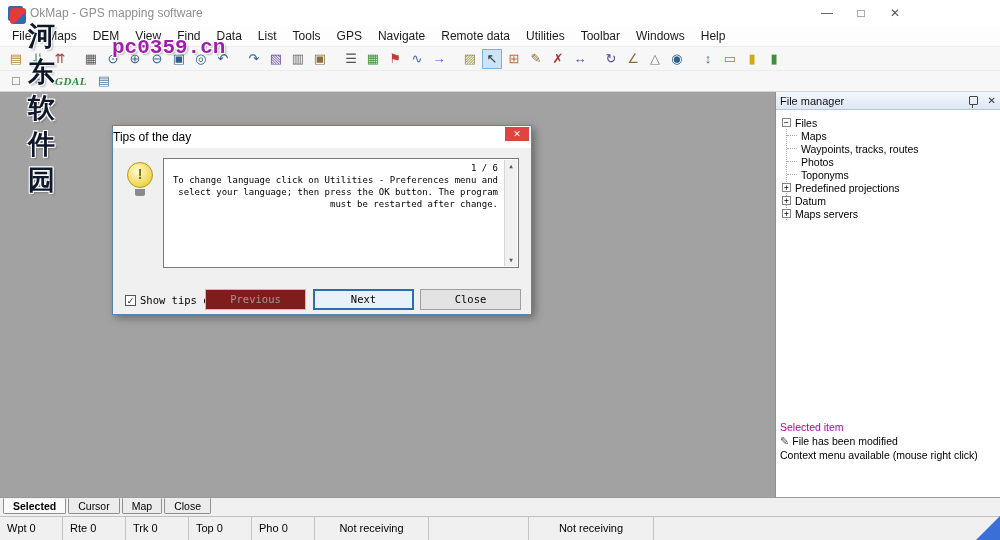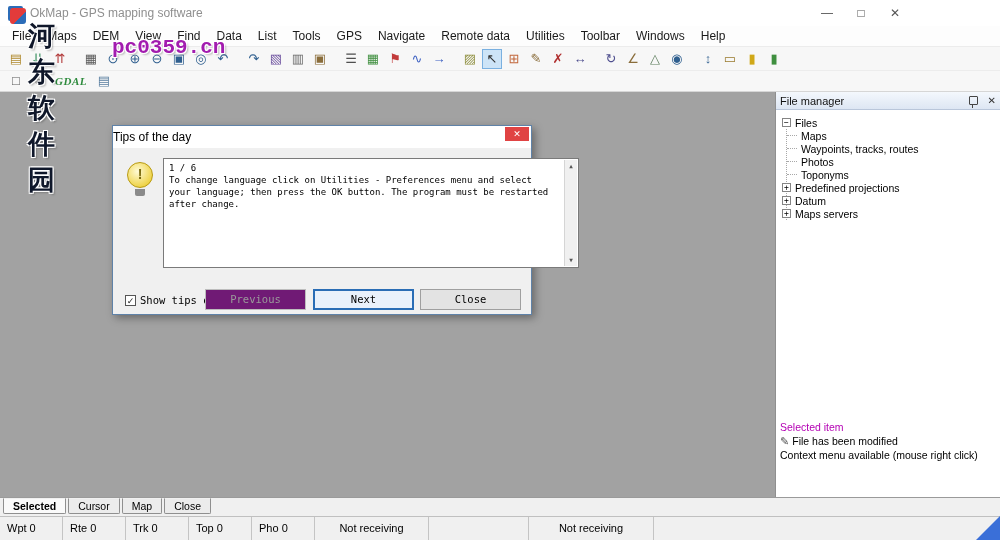--- a/index.html
+++ b/index.html
@@ -64,33 +64,33 @@
   .dlg-titlebar{height:22px;background:#fff;display:flex;align-items:center;font-size:12px;color:#000;}
   .dlg-close{margin-left:auto;margin-right:2px;margin-top:-6px;width:24px;height:14px;background:#e04343;
     color:#fff;font-size:9px;line-height:14px;text-align:center;}
   .bulb{position:absolute;left:12px;top:36px;width:30px;}
   .bulb .globe{width:24px;height:24px;border-radius:50%;margin:0 auto;position:relative;
     background:radial-gradient(circle at 40% 35%,#fffbd6,#f4d râ21e,#e8c414);background:radial-gradient(circle at 40% 35%,#fffbd6,#e8c414);
     border:1px solid #b89a10;}
   .bulb .globe::after{content:"!";position:absolute;left:0;right:0;top:3px;text-align:center;
     font:bold 14px "Liberation Sans",sans-serif;color:#7a6a10;}
   .bulb .base{width:10px;height:7px;background:#8a8a8a;border-radius:0 0 2px 2px;margin:1px auto 0;}
-  .tipbox{position:absolute;left:50px;top:32px;width:416px;height:110px;background:#fff;
+  .tipbox{position:absolute;left:50px;top:32px;width:356px;height:110px;background:#fff;
     border:1px solid #7a7a7a;box-sizing:border-box;padding:3px 20px 3px 5px;
-    font:9px/1.35 "DejaVu Sans Mono",monospace;color:#000;overflow:hidden;}
+    font:9px/1.35 "DejaVu Sans Mono",monospace;color:#000;overflow:hidden;text-align:right;}
   .vscroll{position:absolute;right:1px;top:1px;bottom:1px;width:13px;background:#f0f0f0;
     border-left:1px solid #d5d5d5;display:flex;flex-direction:column;justify-content:space-between;
     align-items:center;font-size:6px;color:#555;padding:2px 0;box-sizing:border-box;}
   .chk-row{position:absolute;left:12px;top:168px;display:flex;align-items:center;gap:4px;
     font:10.5px "DejaVu Sans Mono",monospace;color:#000;white-space:nowrap;overflow:hidden;width:85px;}
   .chk-box{width:11px;height:11px;flex:0 0 11px;border:1px solid #555;background:#fff;
     font:9px/10px "DejaVu Sans",sans-serif;text-align:center;color:#222;box-sizing:border-box;}
   .btn{position:absolute;top:163px;width:101px;height:21px;box-sizing:border-box;text-align:center;
     font:10.5px/19px "DejaVu Sans Mono",monospace;color:#000;}
-  .btn-prev{left:92px;background:#701a75;border:1px solid #bdbdbd;color:#9b9b9b;}
+  .btn-prev{left:92px;background:#7f1d1d;border:1px solid #bdbdbd;color:#9b9b9b;}
   .btn-next{left:200px;background:#e9f1fb;border:2px solid #2a6db5;line-height:16px;}
   .btn-close{left:307px;background:#e3e3e3;border:1px solid #9f9f9f;}
 
   
   .tabsbar{position:absolute;left:0;top:497px;width:1000px;height:19px;background:#f0f0f0;
     border-top:1px solid #9a9a9a;display:flex;align-items:flex-start;padding-left:3px;box-sizing:border-box;}
   .tab{height:16px;line-height:15px;padding:0 9px;font-size:10.5px;color:#000;background:#ececec;
     border:1px solid #8f8f8f;border-top:1px solid #f0f0f0;margin-right:2px;border-radius:0 0 2px 2px;box-sizing:border-box;}
   .tab.active{background:#fafafa;font-weight:bold;}
 

